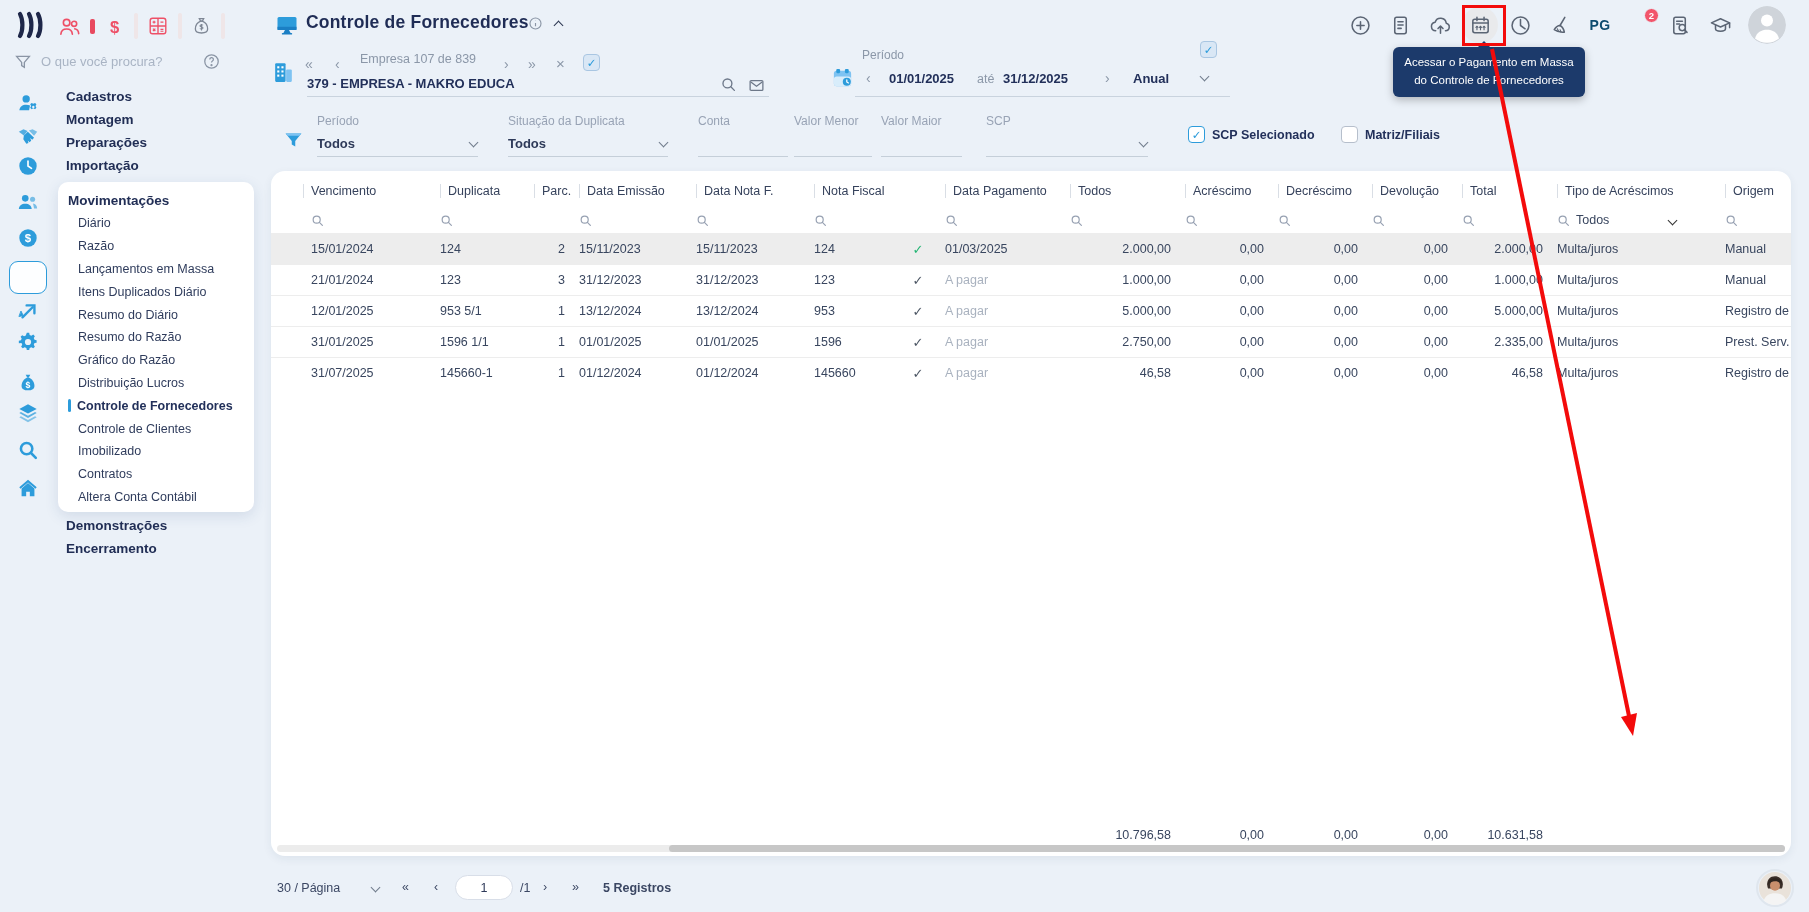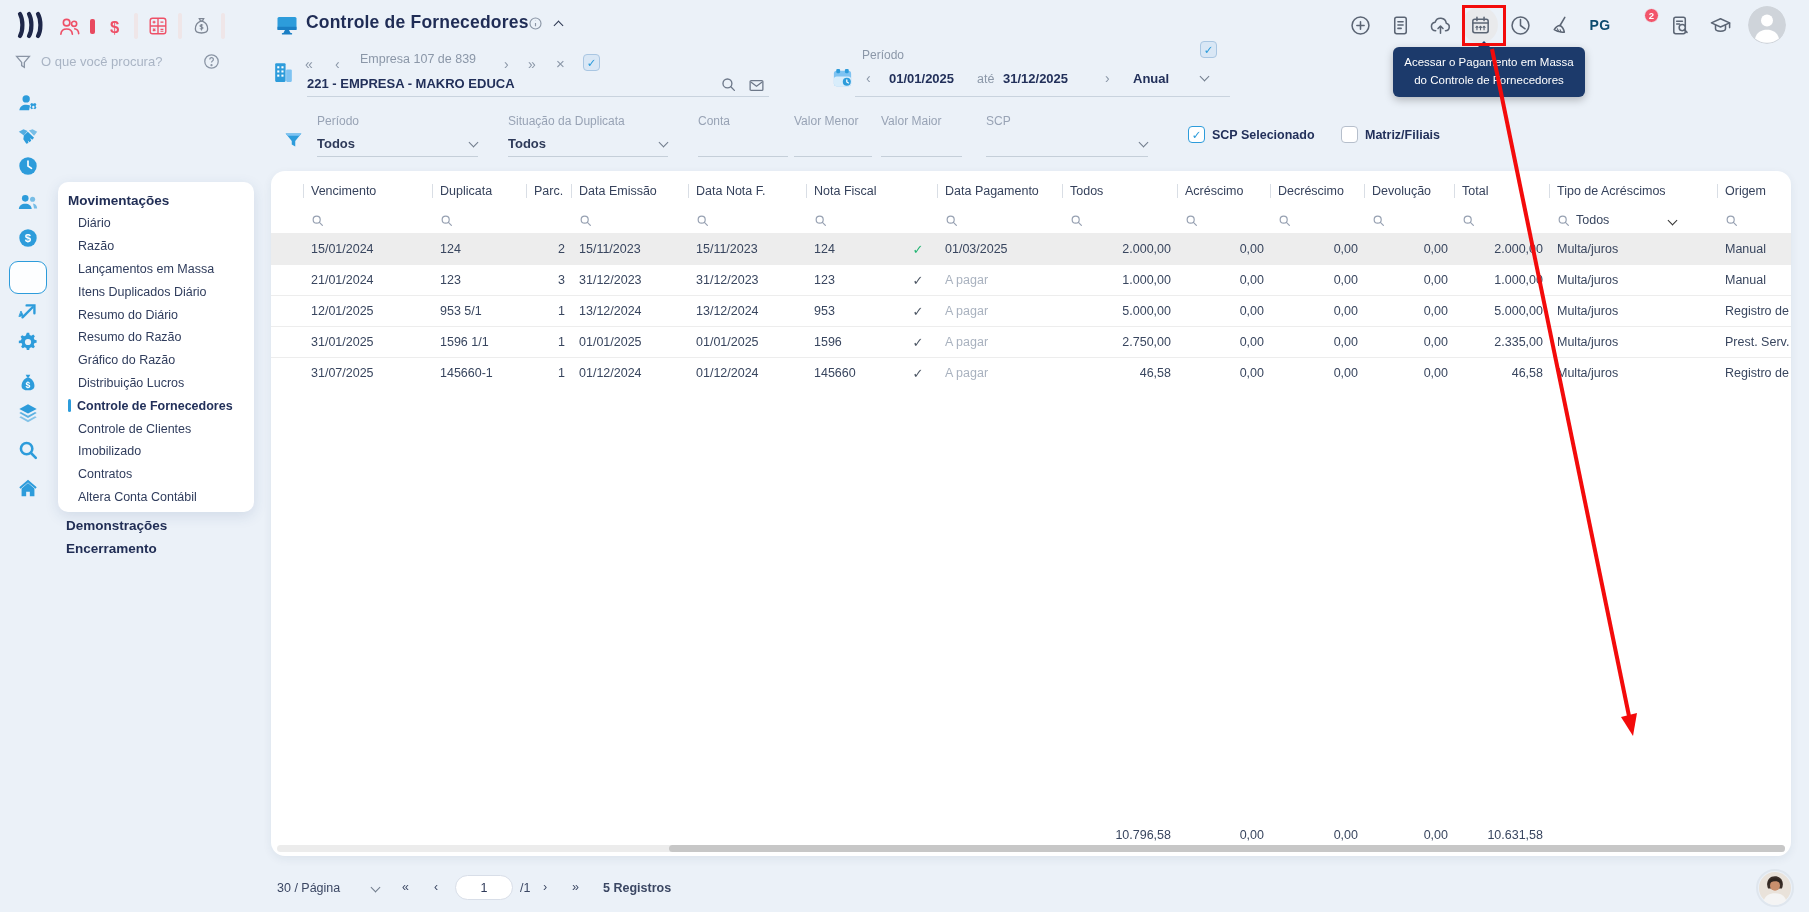--- a/index.html
+++ b/index.html
@@ -231,20 +231,26 @@
         </svg>
       </span>
       <span class="railbtn ico" style="top: 477px;">
         <svg width="22" height="22" viewBox="0 0 24 24" fill="#2d9cdb">
           <path d="M12 3l9.5 8.2-1.4 1.6L12 6 3.9 12.8 2.5 11.2z"></path>
           <path d="M5 12.5V21h5v-5h4v5h5v-8.5l-7-6z"></path>
         </svg>
       </span>
     </div>
   <div class="abs railbox"></div>
+  <div class="abs" id="menu-top">
+      <div class="mitem">Cadastros</div>
+      <div class="mitem">Montagem</div>
+      <div class="mitem">Preparações</div>
+      <div class="mitem">Importação</div>
+    </div>
   <div class="abs subpanel">
     <div class="subtitle">Movimentações</div>
     <div id="submenu">
         <div class="sitem">Diário</div>
         <div class="sitem">Razão</div>
         <div class="sitem">Lançamentos em Massa</div>
         <div class="sitem">Itens Duplicados Diário</div>
         <div class="sitem">Resumo do Diário</div>
         <div class="sitem">Resumo do Razão</div>
         <div class="sitem">Gráfico do Razão</div>
@@ -363,21 +369,21 @@
         </g>
       </svg>
   </span>
   <span class="abs gnav" style="left:305px;top:56px">«</span>
   <span class="abs gnav" style="left:335px;top:56px">‹</span>
   <span class="abs gtxt" style="left:360px;top:52px">Empresa 107 de 839</span>
   <span class="abs gnav" style="left:504px;top:56px">›</span>
   <span class="abs gnav" style="left:528px;top:56px">»</span>
   <span class="abs gnav" style="left:556px;top:55px;font-size:15px">×</span>
   <span class="abs cbx soft on" style="left:583px;top:54px">✓</span>
-  <div class="abs bold-navy" style="left:307px;top:76px;font-size:13px">221 - EMPRESA - MAKRO EDUCA</div>
+  <div class="abs bold-navy" style="left:307px;top:76px;font-size:13px">379 - EMPRESA - MAKRO EDUCA</div>
   <span class="abs ico pointer" style="left:720px;top:76px">
     <svg width="17" height="17" viewBox="0 0 24 24" fill="none" stroke="#6d7889" stroke-width="1.9" stroke-linecap="round">
         <circle cx="10.5" cy="10.5" r="6.3"></circle>
         <path d="M15.3 15.3l5 5"></path>
       </svg>
   </span>
   <span class="abs ico pointer" style="left:748px;top:77px">
     <svg width="17" height="17" viewBox="0 0 24 24" fill="none" stroke="#6d7889" stroke-width="1.8">
         <rect x="3" y="5" width="18" height="14" rx="1.5"></rect>
         <path d="M4 7l8 6 8-6"></path>
@@ -432,21 +438,21 @@
       <div class="funder" style="left: 986px; top: 156px; width: 162px;"></div>
     </div>
   <span class="abs cbx on" style="left:1188px;top:126px" id="cbx-scp">✓</span>
   <span class="abs cblabel" style="left:1212px;top:128px">SCP Selecionado</span>
   <span class="abs cbx" style="left:1341px;top:126px" id="cbx-matriz"></span>
   <span class="abs cblabel" style="left:1365px;top:128px">Matriz/Filiais</span>
 
   <div class="panel">
     <div class="thead" id="thead">
         <span class="cell" style="width: 129px;"><span class="hsep"></span><span>Vencimento</span></span>
-        <span class="cell" style="width: 94px;"><span class="hsep"></span><span>Duplicata</span></span>
+        <span class="cell" style="width: 94px; margin-left: 8px;"><span class="hsep"></span><span>Duplicata</span></span>
         <span class="cell" style="width: 45px;"><span class="hsep"></span><span>Parc.</span></span>
         <span class="cell" style="width: 117px;"><span class="hsep"></span><span>Data Emissão</span></span>
         <span class="cell" style="width: 118px;"><span class="hsep"></span><span>Data Nota F.</span></span>
         <span class="cell" style="width: 93px;"><span class="hsep"></span><span>Nota Fiscal</span></span>
         <span class="cell" style="width: 38px;"><span class="hsep"></span><span></span></span>
         <span class="cell" style="width: 125px;"><span class="hsep"></span><span>Data Pagamento</span></span>
         <span class="cell" style="width: 115px;"><span class="hsep"></span><span>Todos</span></span>
         <span class="cell" style="width: 93px;"><span class="hsep"></span><span>Acréscimo</span></span>
         <span class="cell" style="width: 94px;"><span class="hsep"></span><span>Decréscimo</span></span>
         <span class="cell" style="width: 90px;"><span class="hsep"></span><span>Devolução</span></span>

